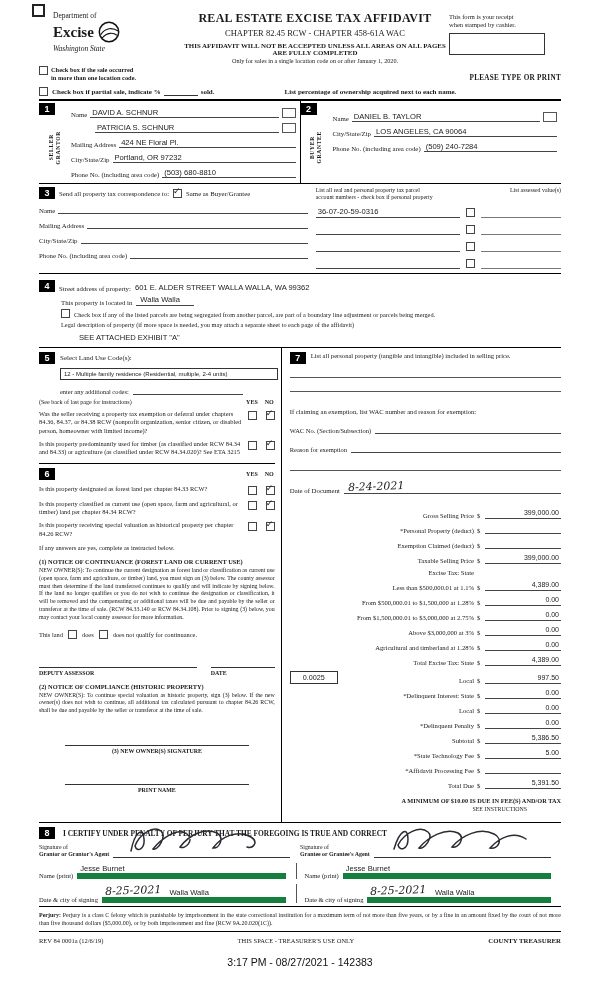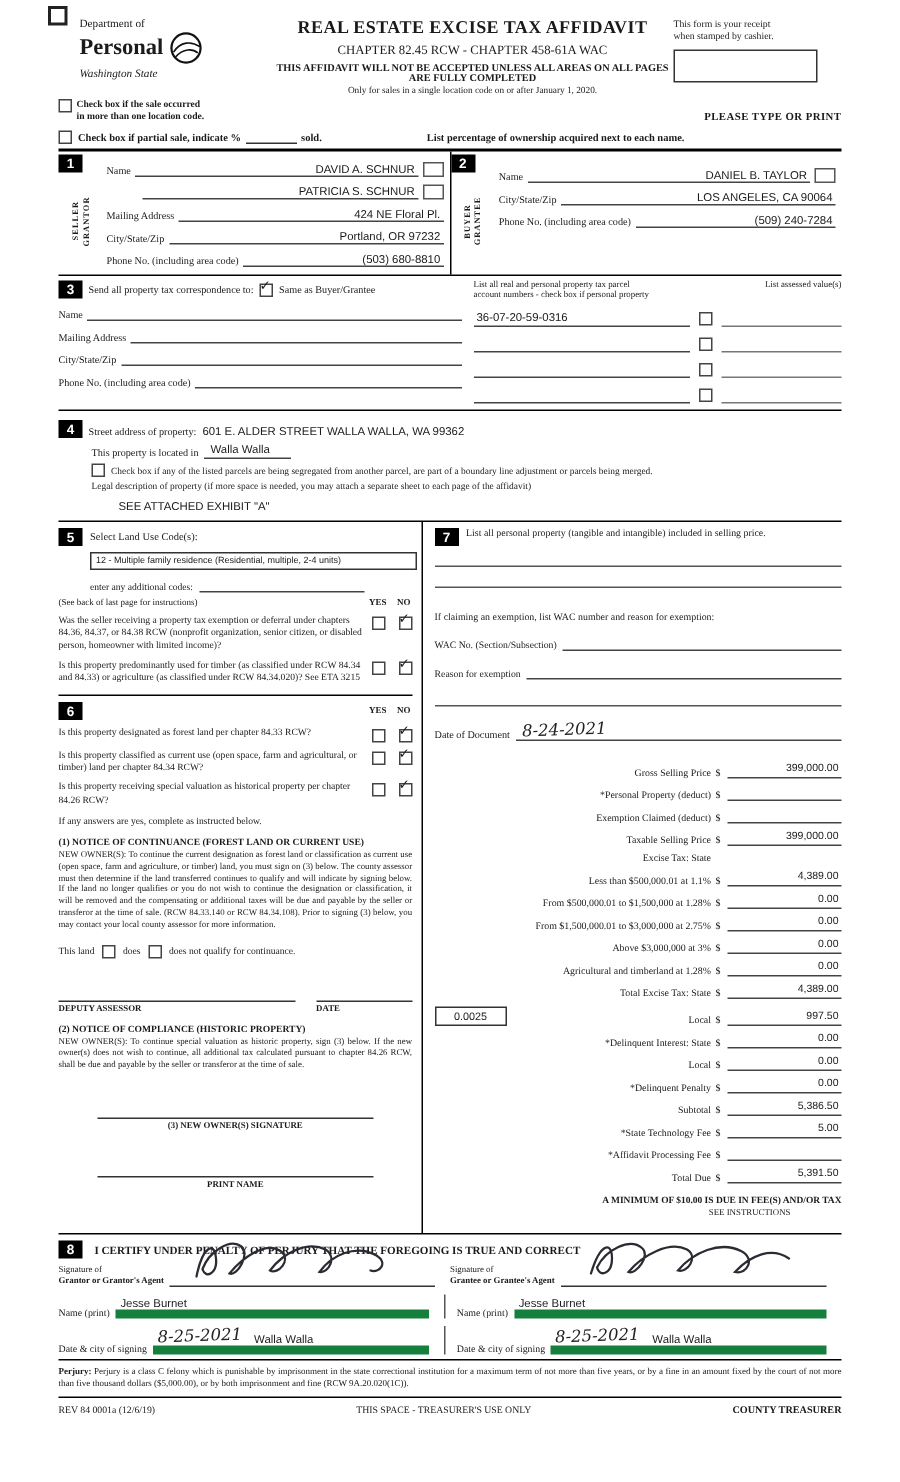--- a/index.html
+++ b/index.html
@@ -39,21 +39,21 @@
   
   .sec12{display:flex;border-bottom:1.5px solid #000;}
   .party{flex:1;display:flex;padding:2px 4px 5px 0;}
   .party+.party{border-left:1.5px solid #000;}
   .pleft{width:30px;flex:none;display:flex;flex-direction:column;align-items:flex-start;}
   .sideLabel{flex:1;display:flex;align-items:center;justify-content:center;gap:1px;width:100%;padding-top:2px;}
   .sideLabel span{writing-mode:vertical-rl;transform:rotate(180deg);font-size:5.6px;font-weight:bold;letter-spacing:.7px;}
   .pfields{flex:1;padding-left:2px;}
   .frow{display:flex;align-items:flex-end;font-size:6.8px;margin-top:4px;}
   .frow .flabel{flex:none;padding-right:3px;white-space:nowrap;}
-  .frow .fline{flex:1;border-bottom:1px solid #444;min-height:10px;display:flex;align-items:flex-end;padding:0 2px;justify-content:flex-end;}
+  .frow .fline{flex:1;border-bottom:1px solid #444;min-height:10px;display:flex;align-items:flex-end;padding:0 2px;}
   .pctbox{width:12px;height:8px;border:1px solid #555;flex:none;margin-left:3px;}
   
   .sec3{display:flex;border-bottom:1.5px solid #000;padding:3px 0 4px;}
   .s3left{width:53%;padding-right:8px;box-sizing:border-box;}
   .s3top{display:flex;align-items:center;gap:4px;font-size:6.8px;}
   .s3right{flex:1;display:flex;flex-direction:column;}
   .s3heads{display:flex;font-size:5.9px;line-height:1.2;}
   .parcelhead{flex:1;}
   .assessedhead{width:92px;flex:none;text-align:right;}
   .parcelrow{display:flex;align-items:flex-end;margin-top:6px;}
@@ -130,21 +130,21 @@
 </head>
 <body>
 
 <div class="page">
   <div class="regmark"></div>
 
   <div class="hdr">
     <div class="logo">
       <div class="dept-small">Department of</div>
       <div class="logo-line">
-        <div class="dept-big">Personal</div>
+        <div class="dept-big">Excise</div>
         <svg width="24" height="24" viewBox="0 0 26 26">
           <circle cx="13" cy="13" r="10.5" fill="none" stroke="#111" stroke-width="1.6"></circle>
           <path d="M4 16 C9 8 17 8 23 12 M5.5 19.5 C11 13 18 13.5 21.5 16.5" stroke="#111" fill="none" stroke-width="1.2"></path>
         </svg>
       </div>
       <div class="dept-state">Washington State</div>
     </div>
     <div class="titles">
       <div class="title">REAL ESTATE EXCISE TAX AFFIDAVIT</div>
       <div class="subtitle">CHAPTER 82.45 RCW - CHAPTER 458-61A WAC</div>
@@ -621,13 +621,14 @@
 
   <div class="perjury">
     <span class="b">Perjury:</span>
     <span>Perjury is a class C felony which is punishable by imprisonment in the state correctional institution for a maximum term of not more than five years, or by a fine in an amount fixed by the court of not more than five thousand dollars ($5,000.00), or by both imprisonment and fine (RCW 9A.20.020(1C)).</span>
   </div>
   <div class="footrow">
     <span>REV 84 0001a (12/6/19)</span>
     <span>THIS SPACE - TREASURER'S USE ONLY</span>
     <span class="county">COUNTY TREASURER</span>
   </div>
+  <div class="timestamp">3:17 PM - 08/27/2021 - 142383</div>
 </div>
 
 </body></html>

